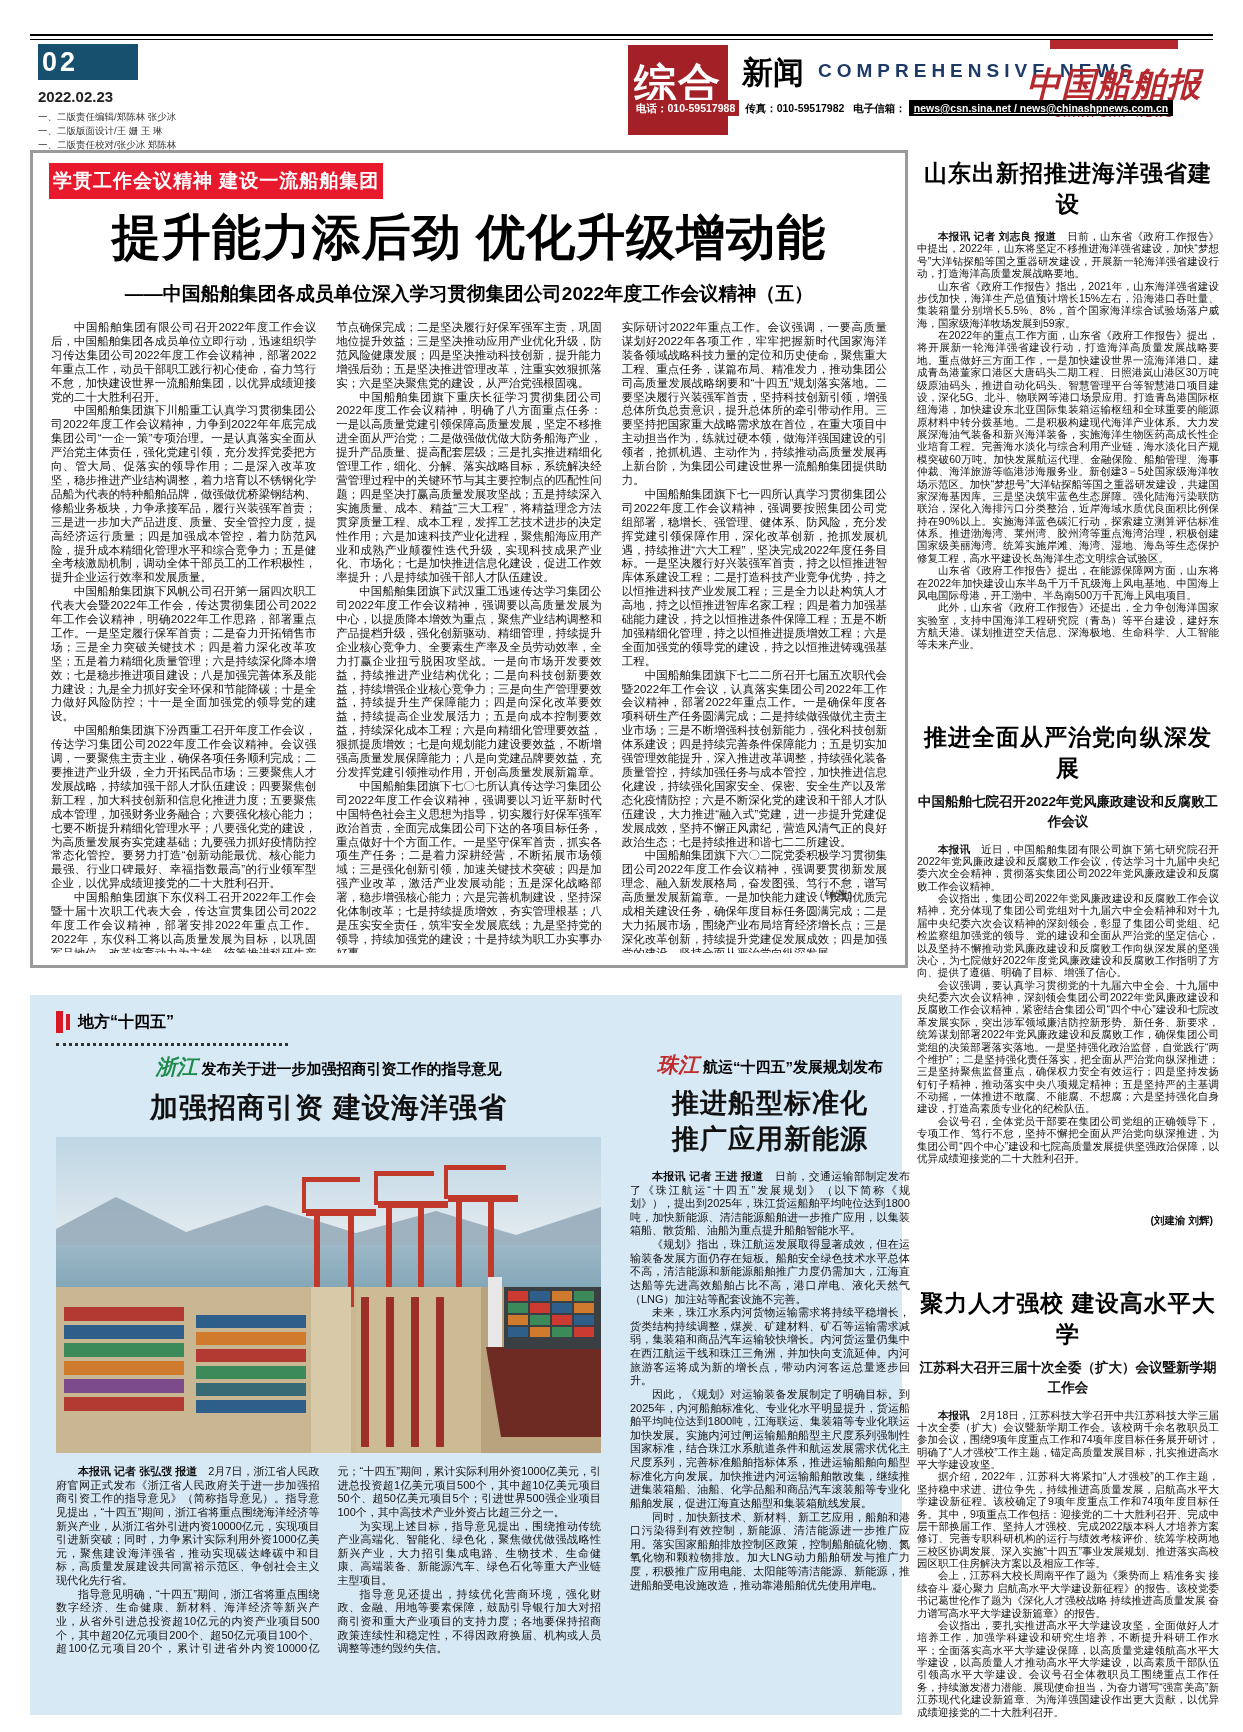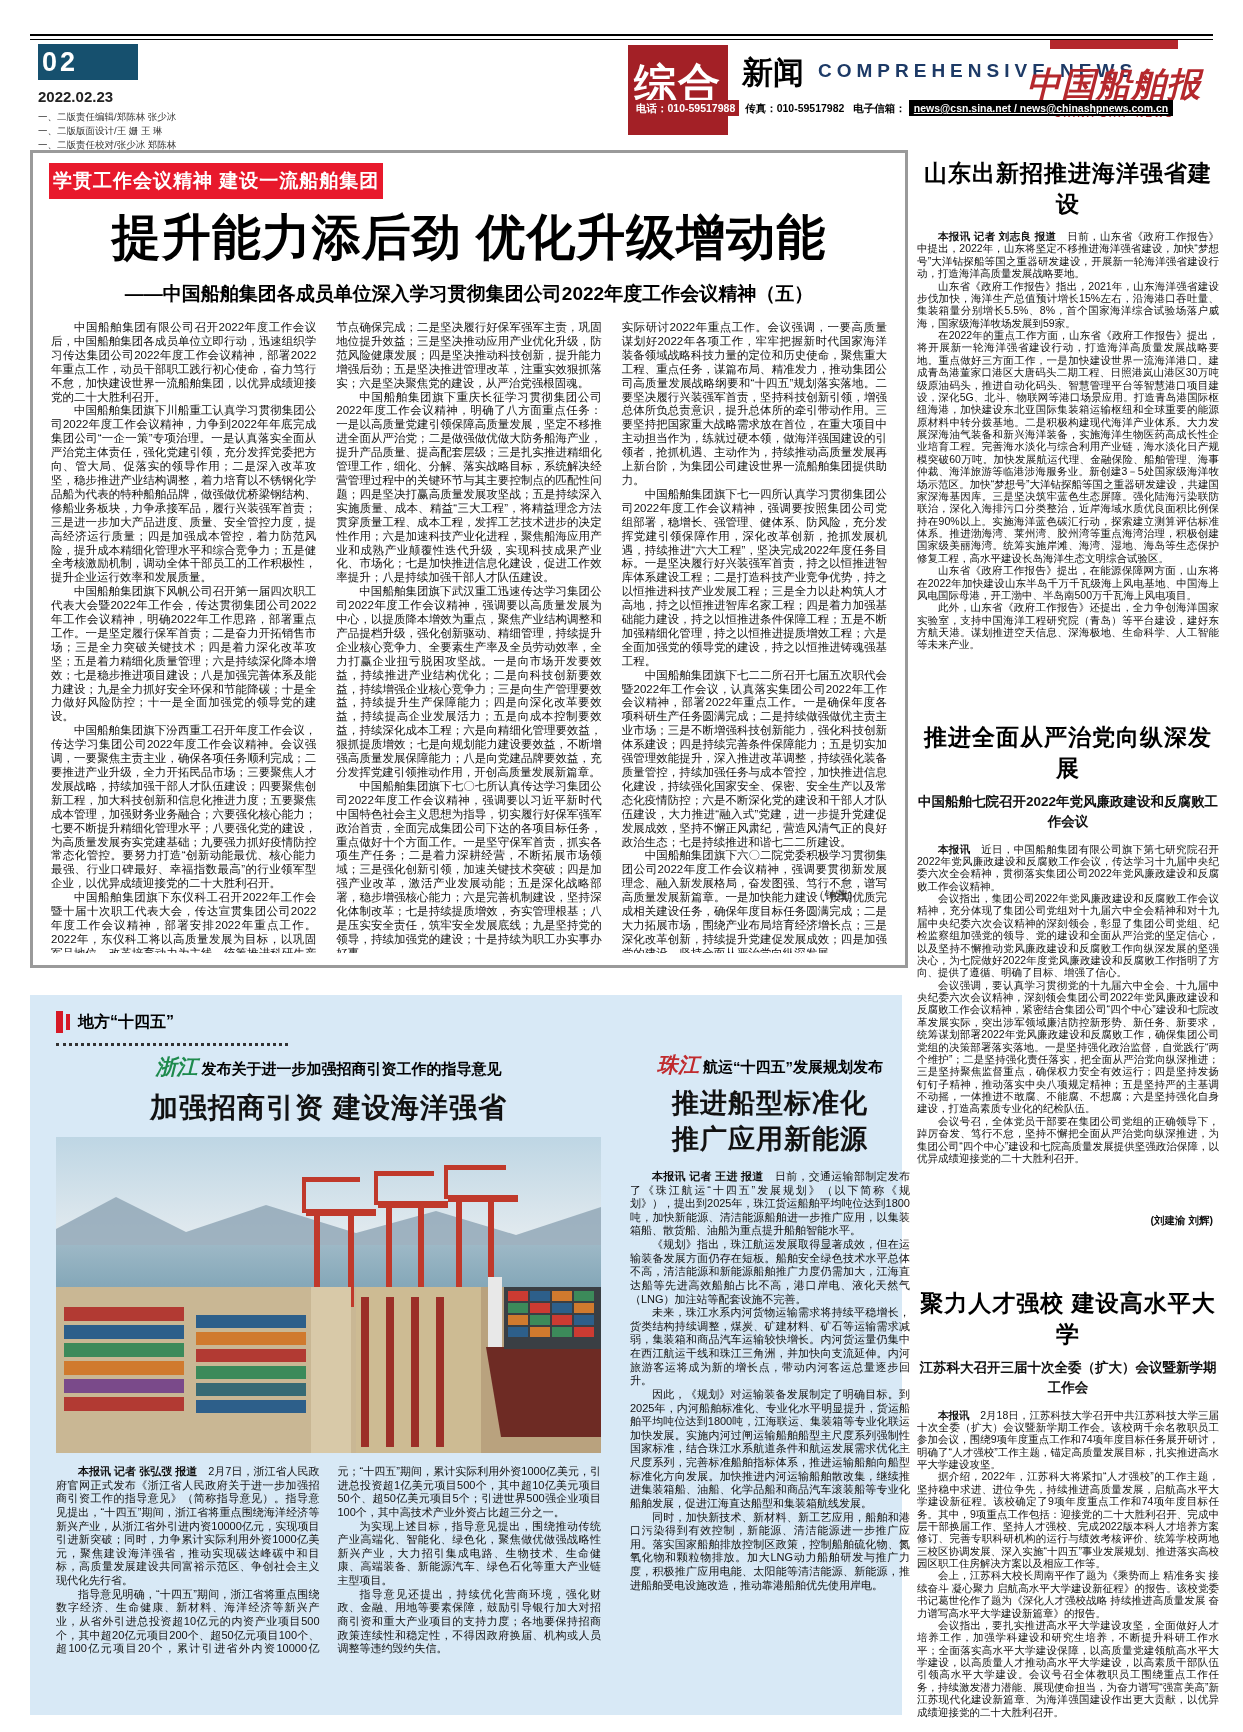--- a/index.html
+++ b/index.html
@@ -125,21 +125,21 @@
     </div>
   </div>
 
   <div class="sb-art" style="top:722px;height:508px;">
     <div class="sb-title">推进全面从严治党向纵深发展</div>
     <div class="sb-subtitle">中国船舶七院召开2022年党风廉政建设和反腐败工作会议</div>
     <div class="sb-body" style="height:408px;">
       <p><b class="lead">本报讯</b>　<span>近日，中国船舶集团有限公司旗下第七研究院召开2022年党风廉政建设和反腐败工作会议，传达学习十九届中央纪委六次全会精神，贯彻落实集团公司2022年党风廉政建设和反腐败工作会议精神。</span></p>
       <p>会议指出，集团公司2022年党风廉政建设和反腐败工作会议精神，充分体现了集团公司党组对十九届六中全会精神和对十九届中央纪委六次会议精神的深刻领会，彰显了集团公司党组、纪检监察组加强党的领导、党的建设和全面从严治党的坚定信心，以及坚持不懈推动党风廉政建设和反腐败工作向纵深发展的坚强决心，为七院做好2022年度党风廉政建设和反腐败工作指明了方向、提供了遵循、明确了目标、增强了信心。</p>
       <p>会议强调，要认真学习贯彻党的十九届六中全会、十九届中央纪委六次会议精神，深刻领会集团公司2022年党风廉政建设和反腐败工作会议精神，紧密结合集团公司“四个中心”建设和七院改革发展实际，突出涉军领域廉洁防控新形势、新任务、新要求，统筹谋划部署2022年党风廉政建设和反腐败工作，确保集团公司党组的决策部署落实落地。一是坚持强化政治监督，自觉践行“两个维护”；二是坚持强化责任落实，把全面从严治党向纵深推进；三是坚持聚焦监督重点，确保权力安全有效运行；四是坚持发扬钉钉子精神，推动落实中央八项规定精神；五是坚持严的主基调不动摇，一体推进不敢腐、不能腐、不想腐；六是坚持强化自身建设，打造高素质专业化的纪检队伍。</p>
-      <p>会议号召，全体党员干部要在集团公司党组的正确领导下，踔厉奋发、笃行不怠，坚持不懈把全面从严治党向纵深推进，为集团公司“四个中心”建设和七院高质量发展提供坚强政治保障，以优异成绩迎接党的二十大胜利召开。</p>
+      <p>会议号召，全体党员干部要在集团公司党组的正确领导下，专项工作、笃行不怠，坚持不懈把全面从严治党向纵深推进，为集团公司“四个中心”建设和七院高质量发展提供坚强政治保障，以优异成绩迎接党的二十大胜利召开。</p>
     </div>
     <div class="sb-sign" style="bottom:2px;">(刘建渝 刘辉)</div>
   </div>
 
   <div class="sb-art" style="top:1252px;height:460px;margin-top:36px;">
     <div class="sb-title">聚力人才强校 建设高水平大学</div>
     <div class="sb-subtitle">江苏科大召开三届十次全委（扩大）会议暨新学期工作会</div>
     <div class="sb-body" style="height:352px;">
       <p><b class="lead">本报讯</b>　<span>2月18日，江苏科技大学召开中共江苏科技大学三届十次全委（扩大）会议暨新学期工作会。该校两千余名教职员工参加会议，围绕9项年度重点工作和74项年度目标任务展开研讨，明确了“人才强校”工作主题，锚定高质量发展目标，扎实推进高水平大学建设攻坚。</span></p>
       <p>据介绍，2022年，江苏科大将紧扣“人才强校”的工作主题，坚持稳中求进、进位争先，持续推进高质量发展，启航高水平大学建设新征程。该校确定了9项年度重点工作和74项年度目标任务。其中，9项重点工作包括：迎接党的二十大胜利召开、完成中层干部换届工作、坚持人才强校、完成2022版本科人才培养方案修订、完善专职科研机构的运行与绩效考核评价、统筹学校两地三校区协调发展、深入实施“十四五”事业发展规划、推进落实高校园区职工住房解决方案以及相应工作等。</p>

